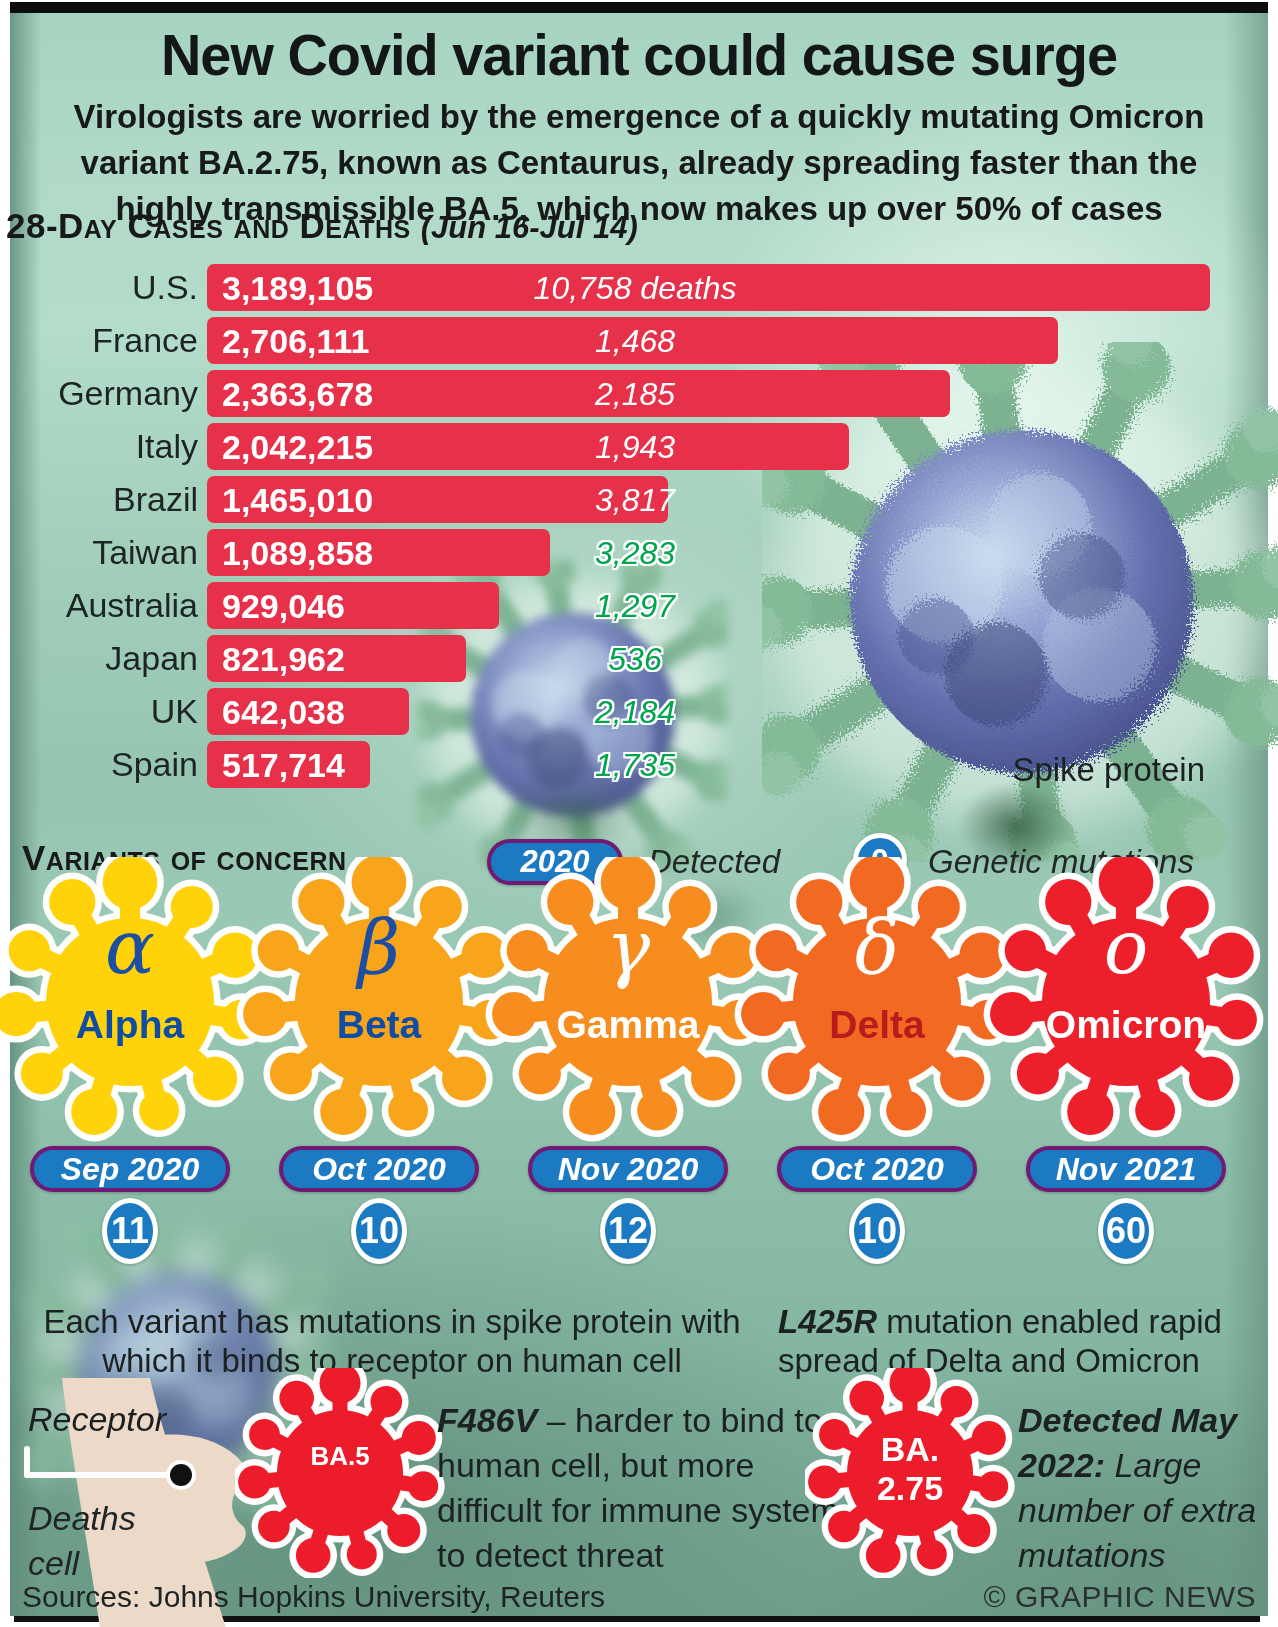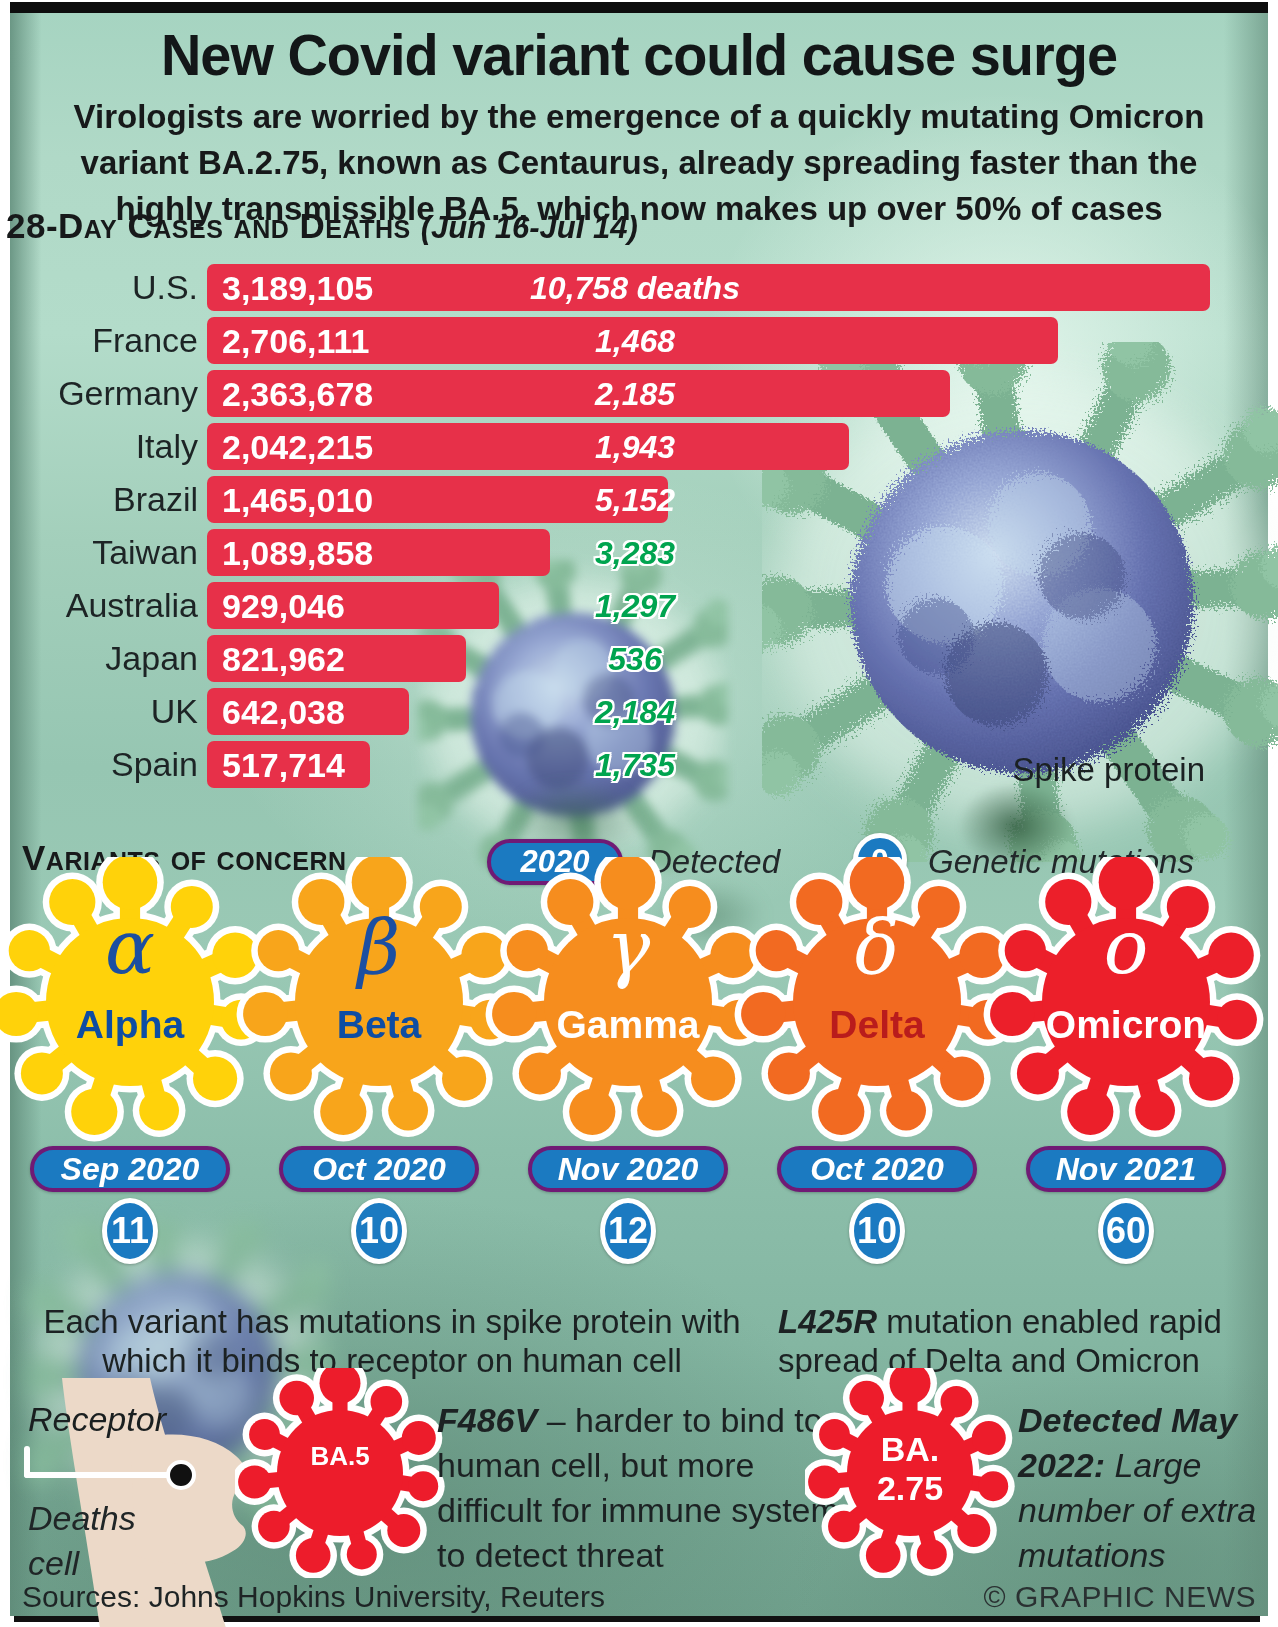--- a/index.html
+++ b/index.html
@@ -28,21 +28,21 @@
   .chart-head{left:6px;top:206px;}
   .period{font-variant:normal;font-style:italic;font-weight:700;font-size:31px;letter-spacing:0;margin-left:10px;}
   
   #chart{left:0;top:264px;width:1278px;height:540px;}
   .crow{position:absolute;left:0;width:1278px;height:47px;}
   .clabel{position:absolute;left:0;top:0;width:198px;text-align:right;font-size:34px;
           line-height:47px;color:#1d2425;}
   .cbar{position:absolute;left:207px;top:0;height:47px;background:var(--bar,#e73049);border-radius:7px;}
   .ccases{position:absolute;left:15px;top:0;font-weight:700;font-size:34px;line-height:48px;color:#fff;white-space:nowrap;}
   .cdeaths{position:absolute;left:480px;top:0;width:310px;text-align:center;font-style:italic;
-           font-weight:700;font-size:32px;line-height:48px;white-space:nowrap;}
+           font-weight:400;font-size:32px;line-height:48px;white-space:nowrap;}
   .cdeaths.inside{color:#fff;}
   .cdeaths.outside{color:var(--green,#00a44f);
       text-shadow:-2px -2px 0 #fff,0 -2px 0 #fff,2px -2px 0 #fff,-2px 0 0 #fff,2px 0 0 #fff,-2px 2px 0 #fff,0 2px 0 #fff,2px 2px 0 #fff;}
   .spikelabel{left:955px;top:751px;width:250px;text-align:right;font-size:33px;color:#1b2122;}
   
   .var-head{left:22px;top:838px;}
   .pill{background:var(--blue,#1b7ac1);border:4px solid #701a75;border-radius:26px;color:#fff;
         font-style:italic;font-weight:700;text-align:center;box-shadow:0 1px 3px rgba(0,0,0,.25);}
   .legend-pill{left:487px;top:839px;width:128px;height:38px;font-size:31px;line-height:38px;}
   .legend-text{font-style:italic;font-size:33px;color:#22282a;}
@@ -327,21 +327,21 @@
     <div class="cbar" style="width: 642px;">
       <span class="ccases">2,042,215</span>
     </div>
     <div class="cdeaths inside">1,943</div>
   </div>
       <div class="crow" style="top: 212px;">
     <div class="clabel">Brazil</div>
     <div class="cbar" style="width: 461px;">
       <span class="ccases">1,465,010</span>
     </div>
-    <div class="cdeaths inside">5,152</div>
+    <div class="cdeaths inside">3,817</div>
   </div>
       <div class="crow" style="top: 265px;">
     <div class="clabel">Taiwan</div>
     <div class="cbar" style="width: 343px;">
       <span class="ccases">1,089,858</span>
     </div>
     <div class="cdeaths outside">3,283</div>
   </div>
       <div class="crow" style="top: 318px;">
     <div class="clabel">Australia</div>

